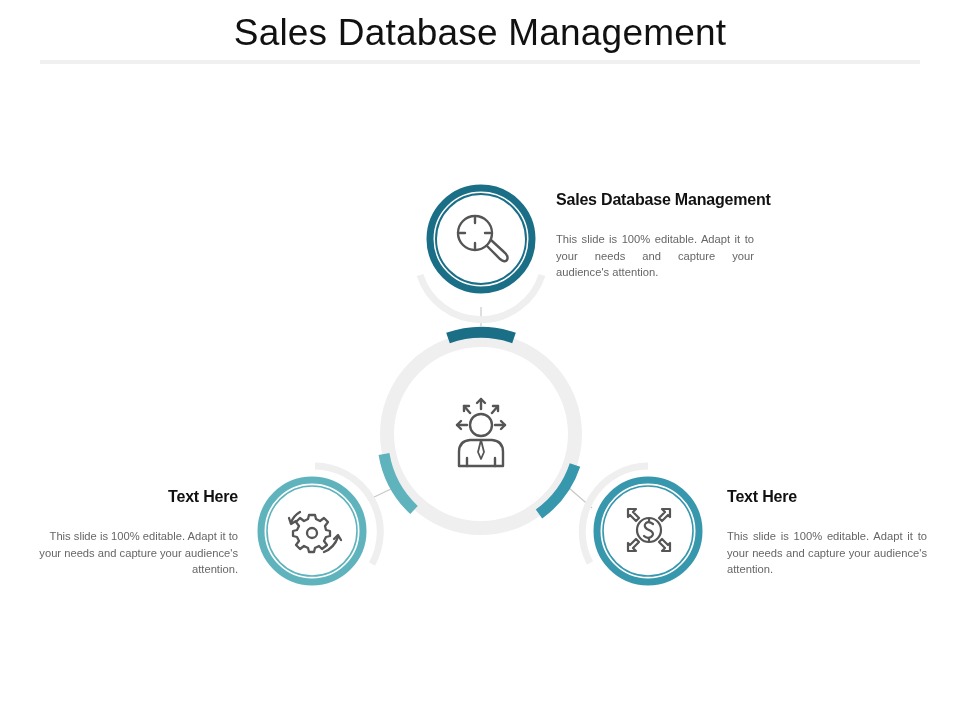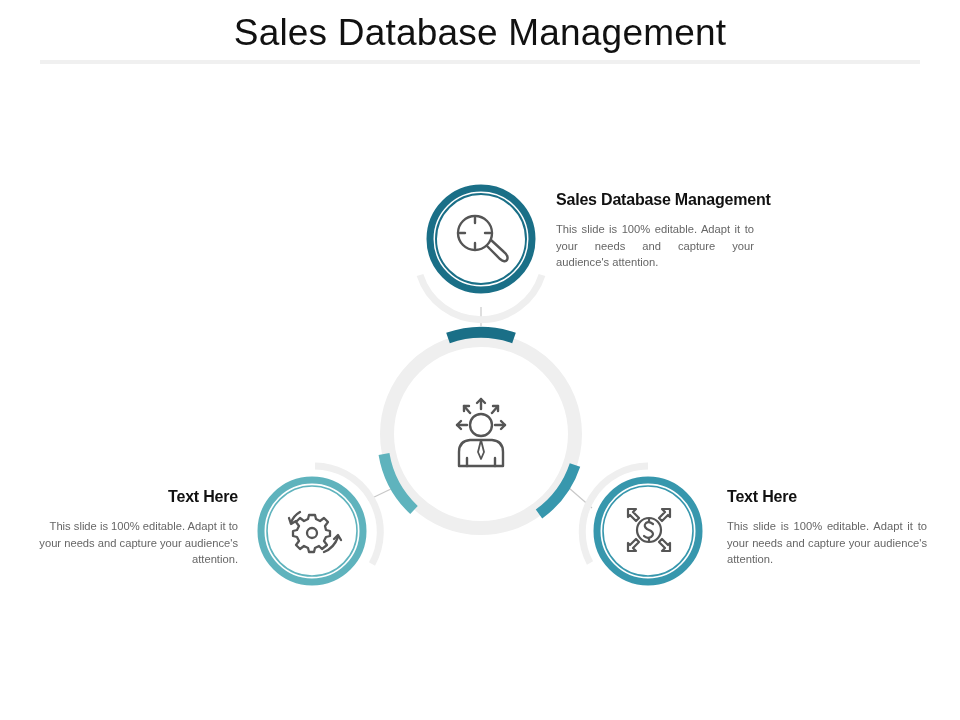--- a/index.html
+++ b/index.html
@@ -2,21 +2,21 @@
 <html><head>
 <meta charset="utf-8">
 <style>
   html,body{margin:0;padding:0;background:#ffffff;}
   body{width:960px;height:720px;position:relative;overflow:hidden;font-family:"Liberation Sans",sans-serif;}
   .title{position:absolute;left:0;top:12px;width:960px;text-align:center;font-size:37px;color:#111;letter-spacing:0.2px;}
   .title-rule{position:absolute;left:40px;top:60px;width:880px;height:4px;background:#f0f0f0;}
   svg.diagram{position:absolute;left:0;top:0;}
   .block{position:absolute;width:260px;}
   .block h3{margin:0;font-size:16px;font-weight:bold;color:#111;letter-spacing:-0.2px;}
-  .block p{margin:12px 0 0 0;font-size:11.2px;line-height:16.5px;color:#666;text-align:justify;}
+  .block p{margin:22px 0 0 0;font-size:11.2px;line-height:16.5px;color:#666;text-align:justify;}
   .block.right-align{text-align:right;}
   .block.right-align p{text-align:right;}
 </style>
 </head>
 <body>
 
 <div class="title">Sales Database Management</div>
 <div class="title-rule"></div>
 
 <svg class="diagram" width="960" height="720" viewBox="0 0 960 720">

